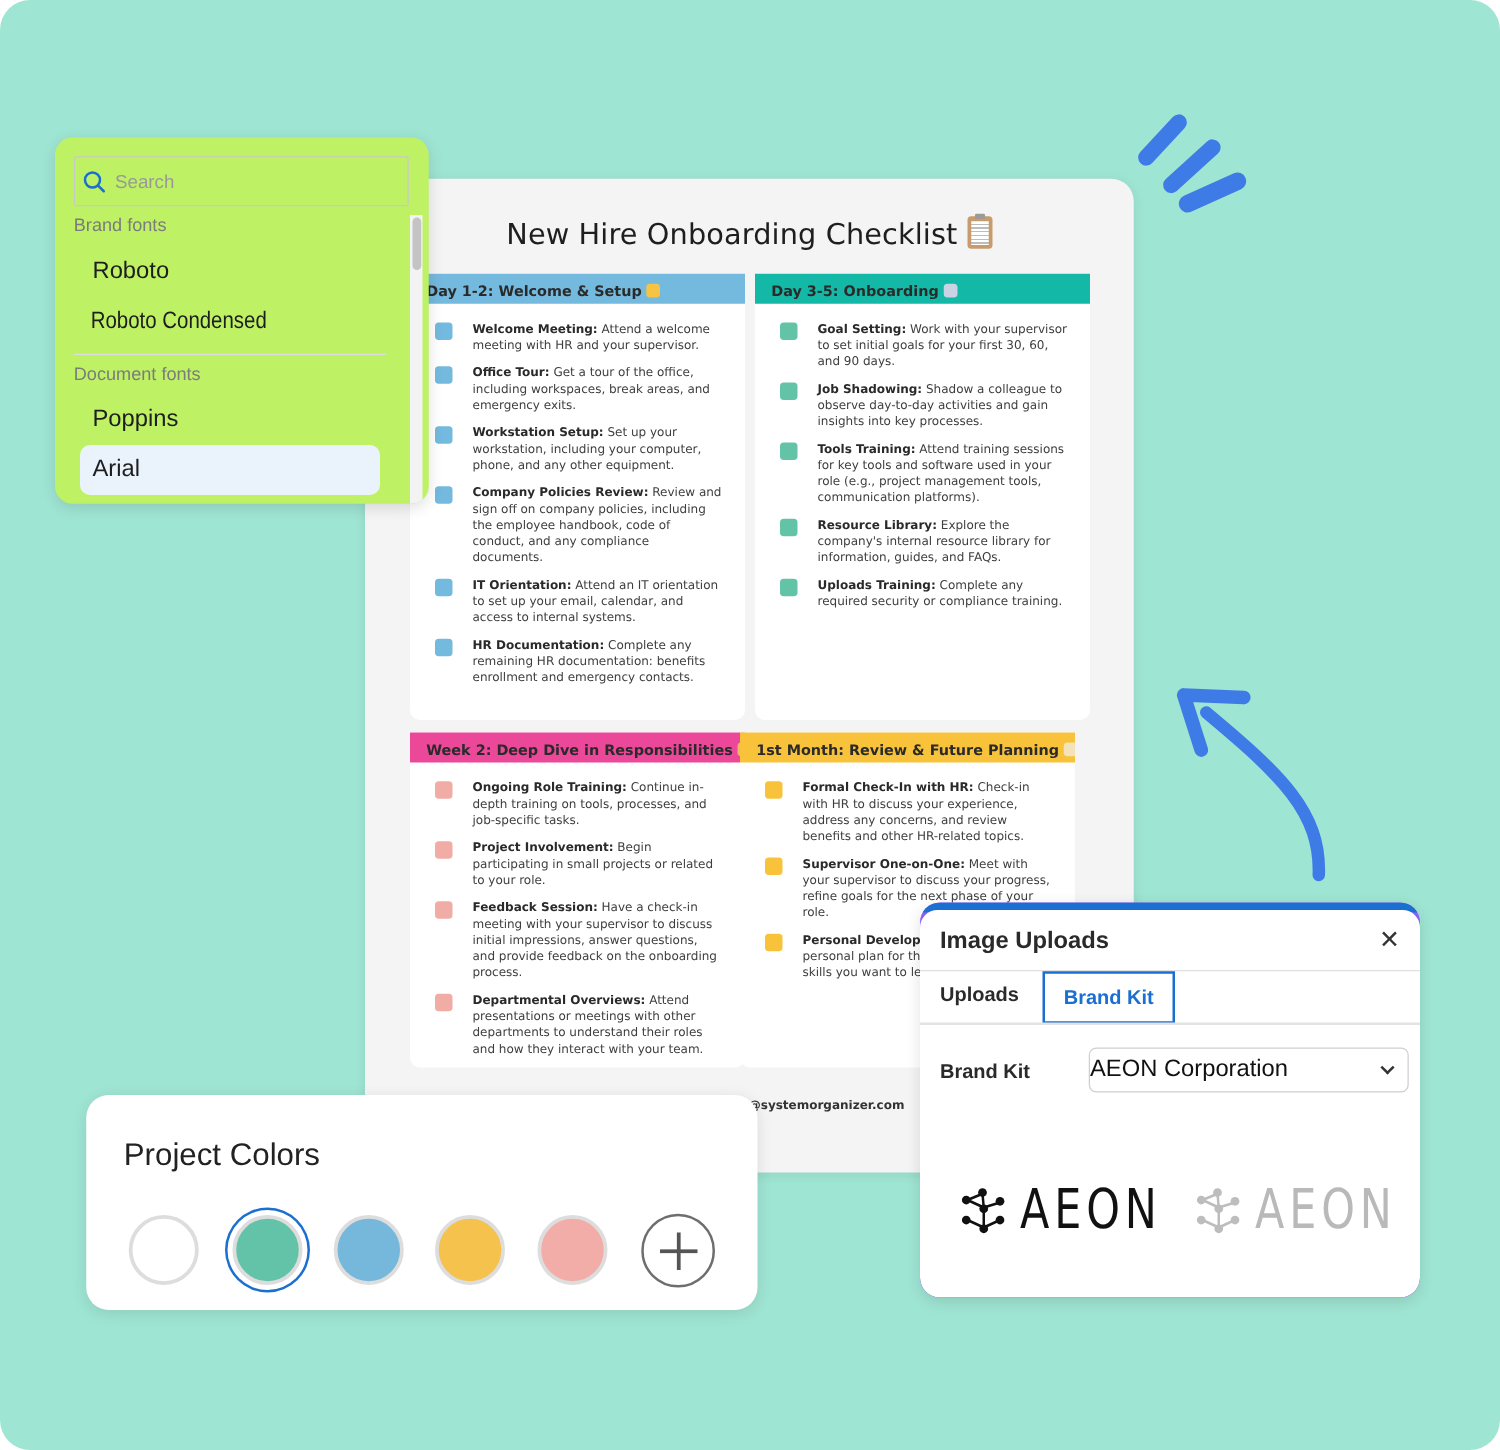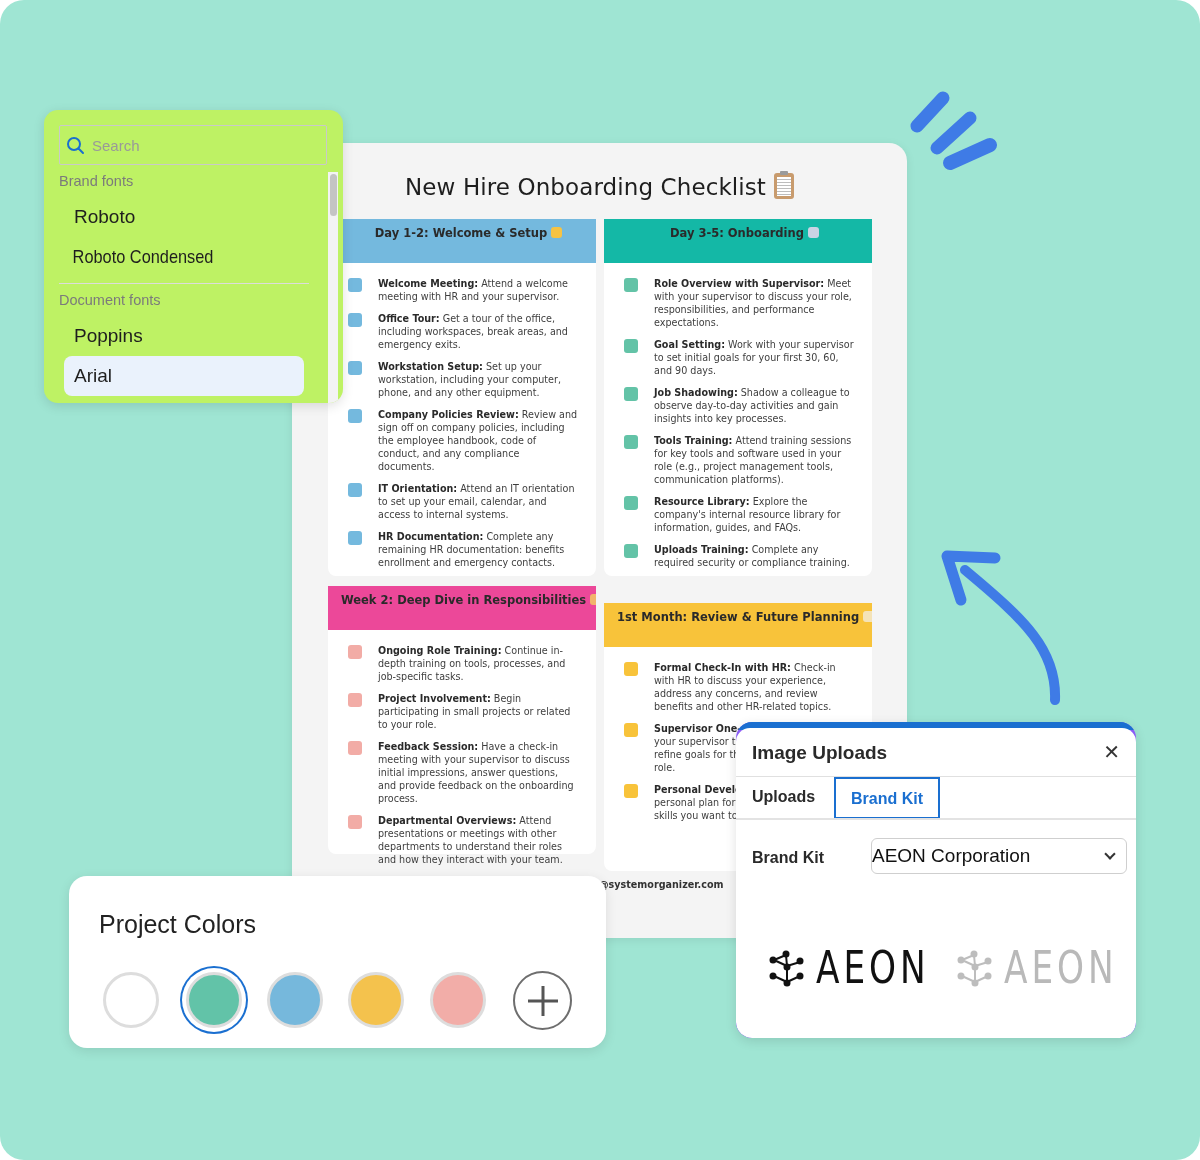--- a/index.html
+++ b/index.html
@@ -34,23 +34,23 @@
     content: ""; position: absolute; left: 3px; top: 4px; width: 14px; height: 19px;
     background: repeating-linear-gradient(#fff 0 2px, #bdbdbd 2px 3px);
   }
   .doc-title .clip::after {
     content: ""; position: absolute; left: 6px; top: -2px; width: 8px; height: 4px; background: #9a9a9a; border-radius: 1px;
   }
   .section {
     position: absolute; background: #fff; border-radius: 0 0 8px 8px;
   }
   .section-head {
-    height: 44px; padding-left: 13px; font-family: "DejaVu Sans", sans-serif;
+    height: 24px; padding-left: 13px; font-family: "DejaVu Sans", sans-serif;
     font-size: 11.5px; font-weight: 600; color: #2a2a2a; line-height: 28px;
-    white-space: nowrap; overflow: hidden; text-align: center;
+    white-space: nowrap; overflow: hidden;
   }
   .section-head .emoji { display: inline-block; width: 11px; height: 11px; border-radius: 3px; margin-left: 4px; vertical-align: -1px; }
   .items { padding: 14px 18px 0 20px; }
   .item { display: flex; align-items: flex-start; margin-bottom: 9px; }
   .chk { width: 14px; height: 14px; border-radius: 3px; flex: 0 0 14px; margin-top: 1px; margin-right: 16px; }
   .item-text {
     font-family: "DejaVu Sans", sans-serif; font-size: 9.6px; line-height: 13px; color: #3e3e3e;
   }
   .item-text b { font-weight: 700; color: #2a2a2a; }
   .doc-footer {
@@ -174,24 +174,20 @@
             <span class="chk" style="background: rgb(116, 185, 222);"></span>
             <div class="item-text"><b>HR Documentation:</b><span> Complete any remaining HR documentation: benefits enrollment and emergency contacts.</span></div>
           </div>
         </div>
       </div>
     <div class="section" id="sec1" style="left:312px;top:76px;width:268px;height:357px;">
         <div class="section-head" style="background: #14b8a6;"><span>Day 3-5: Onboarding</span><span class="emoji" style="background: rgb(201, 211, 228);"></span></div>
         <div class="items">
           <div class="item">
             <span class="chk" style="background: rgb(99, 195, 167);"></span>
-            <div class="item-text"><b>Role Overview with Supervisor:</b><span> Meet with your supervisor to discuss your role, responsibilities, and performance expectations.</span></div>
-          </div>
-          <div class="item">
-            <span class="chk" style="background: rgb(99, 195, 167);"></span>
             <div class="item-text"><b>Goal Setting:</b><span> Work with your supervisor to set initial goals for your first 30, 60, and 90 days.</span></div>
           </div>
           <div class="item">
             <span class="chk" style="background: rgb(99, 195, 167);"></span>
             <div class="item-text"><b>Job Shadowing:</b><span> Shadow a colleague to observe day-to-day activities and gain insights into key processes.</span></div>
           </div>
           <div class="item">
             <span class="chk" style="background: rgb(99, 195, 167);"></span>
             <div class="item-text"><b>Tools Training:</b><span> Attend training sessions for key tools and software used in your role (e.g., project management tools, communication platforms).</span></div>
           </div>
@@ -219,21 +215,21 @@
           <div class="item">
             <span class="chk" style="background: rgb(242, 172, 166);"></span>
             <div class="item-text"><b>Feedback Session:</b><span> Have a check-in meeting with your supervisor to discuss initial impressions, answer questions, and provide feedback on the onboarding process.</span></div>
           </div>
           <div class="item">
             <span class="chk" style="background: rgb(242, 172, 166);"></span>
             <div class="item-text"><b>Departmental Overviews:</b><span> Attend presentations or meetings with other departments to understand their roles and how they interact with your team.</span></div>
           </div>
         </div>
       </div>
-    <div class="section" id="sec3" style="left:312px;top:443px;width:268px;height:268px;margin-top:17px;">
+    <div class="section" id="sec3" style="left:300px;top:443px;width:268px;height:268px;">
         <div class="section-head" style="background: rgb(248, 195, 58);"><span>1st Month: Review &amp; Future Planning</span><span class="emoji" style="background: rgb(244, 227, 184);"></span></div>
         <div class="items">
           <div class="item">
             <span class="chk" style="background: rgb(248, 195, 58);"></span>
             <div class="item-text"><b>Formal Check-In with HR:</b><span> Check-in with HR to discuss your experience, address any concerns, and review benefits and other HR-related topics.</span></div>
           </div>
           <div class="item">
             <span class="chk" style="background: rgb(248, 195, 58);"></span>
             <div class="item-text"><b>Supervisor One-on-One:</b><span> Meet with your supervisor to discuss your progress, refine goals for the next phase of your role.</span></div>
           </div>

